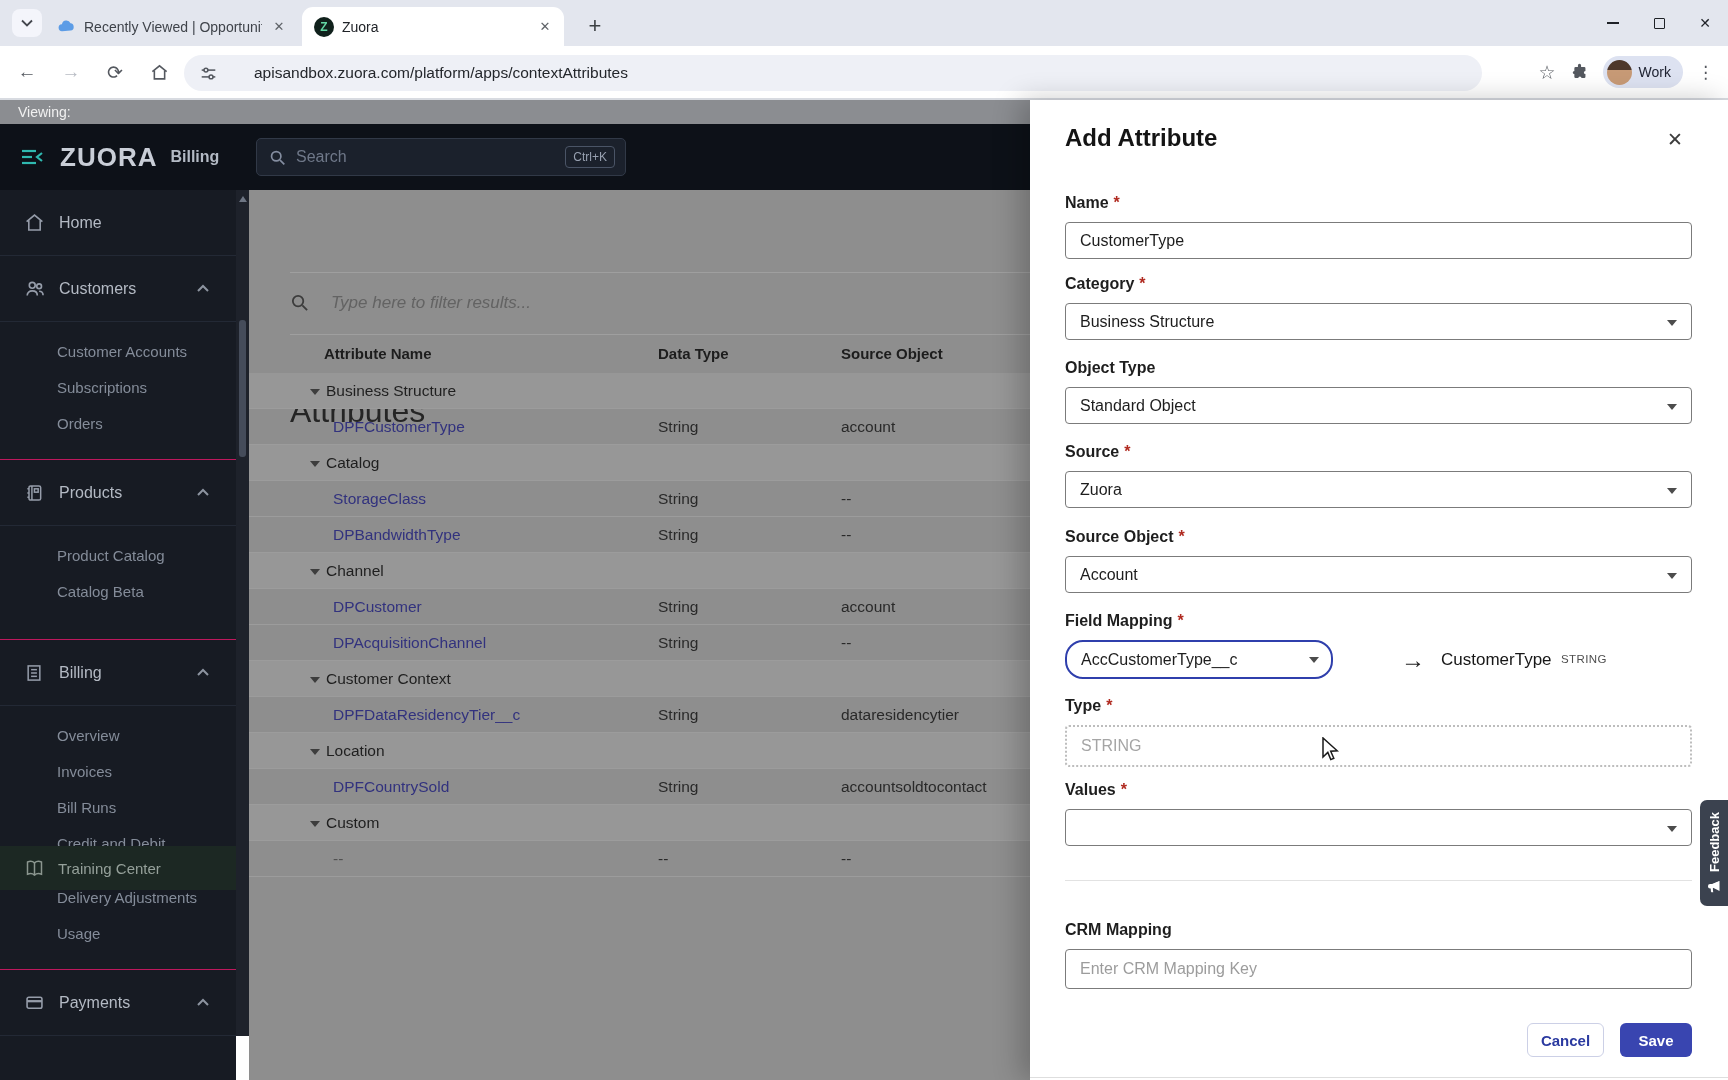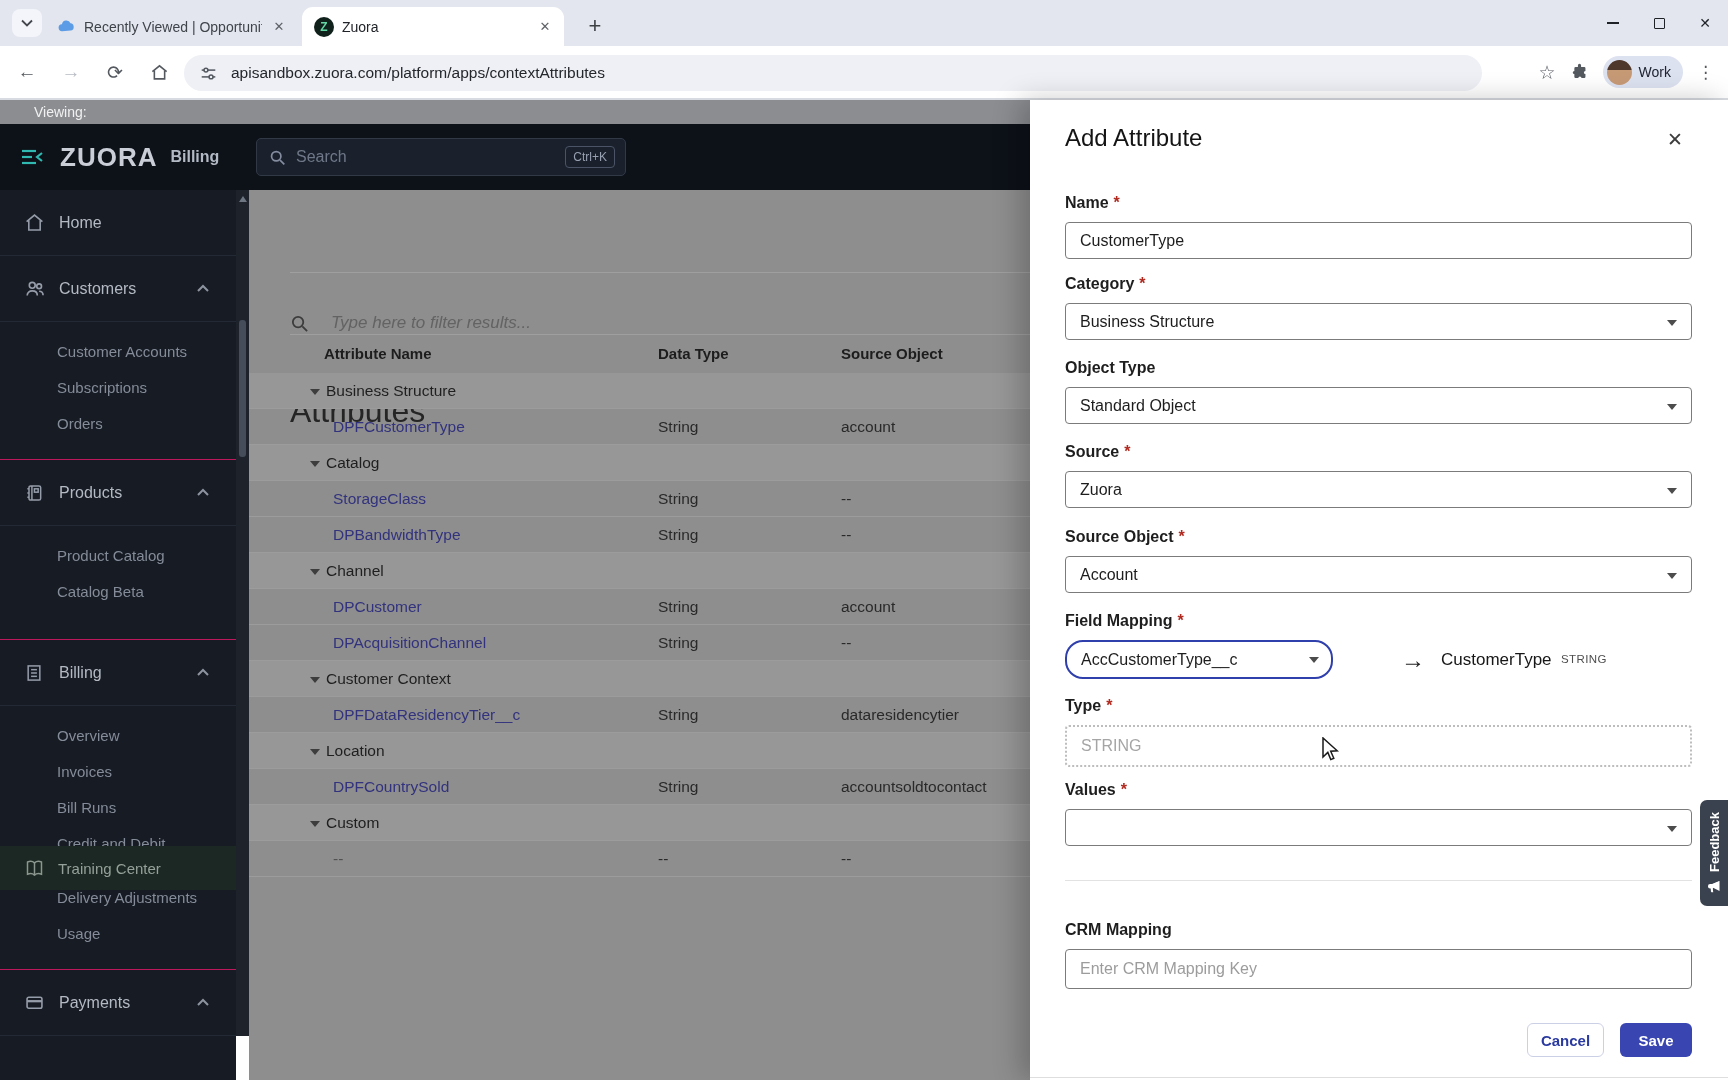--- a/index.html
+++ b/index.html
@@ -27,32 +27,32 @@
   .win-controls { position:absolute; right:0; top:0; height:46px; display:flex; }
   .win-btn { width:46px; height:46px; display:flex; align-items:center; justify-content:center; color:#1f2227; font-size:14px; }
   .win-btn .sq { width:11px; height:11px; border:1.4px solid #1f2227; border-radius:1px; }
   .win-btn .mini { width:12px; height:1.6px; background:#1f2227; }
 
   .toolbar { position:absolute; top:46px; left:0; right:0; height:54px; background:#fff; border-bottom:2px solid #d8dbe1; }
   .nav-icons { position:absolute; left:10px; top:0; height:52px; display:flex; align-items:center; gap:10px; }
   .nav-btn { width:34px; height:34px; display:flex; align-items:center; justify-content:center; color:#54585f; font-size:19px; }
   .nav-btn.disabled { color:#b7bbc3; }
   .url-pill { position:absolute; left:184px; top:9px; width:1298px; height:36px; background:#eef0f6; border-radius:18px;
-    display:flex; align-items:center; padding:0 16px; }
+    display:flex; align-items:center; padding:0 16px;gap:23px; }
   .url-text { font-size:15.5px; color:#24272c; margin-left:14px; }
   .tool-right { position:absolute; right:14px; top:0; height:52px; display:flex; align-items:center; gap:14px; }
   .star-icon { font-size:19px; color:#54585f; }
   .profile-pill { height:32px; background:#dde2f1; border-radius:16px; display:flex; align-items:center; padding:0 12px 0 4px; gap:7px; }
   .avatar { width:25px; height:25px; border-radius:50%; background:linear-gradient(#4e382b 38%, #c79a76 39%); }
   .profile-label { font-size:14px; color:#202433; }
   .kebab { font-size:17px; color:#54585f; letter-spacing:0; }
 
   
   .viewing-bar { position:absolute; top:100px; left:0; width:1030px; height:24px; background:#8b8d91;
-    display:flex; align-items:center; padding-left:34px; font-size:14px; color:#f1f1f1; }
+    display:flex; align-items:center; padding-left:18px; font-size:14px; color:#f1f1f1; }
   .viewing-bar b { color:#fff; margin-left:6px; font-weight:bold;margin-top:40px; }
 
   .app-header { position:absolute; top:124px; left:0; width:1030px; height:66px; background:#0d1118;
     display:flex; align-items:center; }
   .collapse-icon { margin-left:20px; color:#2fb9b0; }
   .logo { font-size:26px; font-weight:bold; color:#c9ced7; letter-spacing:1px; margin-left:14px; }
   .product { font-size:16px; color:#b3bac4; margin-left:13px; font-weight:600; }
   .hdr-search { position:absolute; left:256px; top:14px; width:370px; height:38px; background:#1b212c;
     border:1px solid #313947; border-radius:5px; display:flex; align-items:center; padding:0 10px 0 12px; }
   .hdr-search input { flex:1; background:transparent; border:none; outline:none; color:#cfd4dd; font-size:16px; margin-left:10px;
@@ -76,41 +76,41 @@
 
   .side-scrollbar { position:absolute; left:236px; top:190px; width:13px; height:846px; background:#1e222b; }
   .sb-arrow { position:absolute; left:3px; top:6px; width:0; height:0; border-left:4px solid transparent;
     border-right:4px solid transparent; border-bottom:6px solid #6e7684; }
   .sb-thumb { position:absolute; left:3px; top:130px; width:7px; height:137px; background:#454c5a; border-radius:3px; }
 
   
   .content { position:absolute; top:190px; left:249px; width:781px; height:890px; background:#8e8e8e; }
   .page-title { position:absolute; left:41px; top:203px; font-size:32px; font-weight:300; color:#252525; }
   .divider { position:absolute; left:41px; right:0; height:1px; background:#9f9f9f; }
-  .filter-row { position:absolute; left:41px; top:103px; right:0; height:40px; display:flex; align-items:flex-end; color:#3c3c3c; }
+  .filter-row { position:absolute; left:41px; top:103px; right:0; height:40px; display:flex; align-items:flex-start; color:#3c3c3c; }
   .filter-row input { flex:1; margin-left:22px; background:transparent; border:none; outline:none;
     font-size:17px; color:#2e2e2e; font-family:inherit; }
   .filter-row input::placeholder { color:#636363; font-style:italic; }
   .thead { position:absolute; top:145px; left:0; right:0; height:38px; }
   .thead span { position:absolute; top:10px; font-size:15px; font-weight:bold; color:#1d1d1d; }
   .tbody { position:absolute; top:183px; left:0; right:0; }
   .trow { position:relative; height:36px; border-bottom:1px solid #9c9c9c; font-size:15.5px; }
   .trow.group { background:#979797; }
   .tri { position:absolute; left:61px; top:16px; width:0; height:0; border-left:5px solid transparent;
     border-right:5px solid transparent; border-top:6px solid #3d3d3d; }
   .trow .g-name { position:absolute; left:77px; top:9px; color:#1f1f1f; }
   .trow .c-name { position:absolute; left:84px; top:9px; color:#32327e; }
   .trow .c-name.dash, .trow .dash { color:#515151; }
   .trow .c-type { position:absolute; left:409px; top:9px; color:#292929; }
   .trow .c-src { position:absolute; left:592px; top:9px; color:#292929; }
 
   
   .drawer { position:absolute; top:100px; left:1030px; width:698px; height:980px; background:#fff;
     box-shadow:-10px 0 26px rgba(0,0,0,0.22); }
-  .drawer-title { position:absolute; left:35px; top:24px; font-size:24px; font-weight:400; color:#141414; }
+  .drawer-title { position:absolute; left:35px; top:24px; font-size:24px; font-weight:700; color:#141414; }
   .drawer-close { position:absolute; right:40px; top:26px; font-size:19px; color:#3c3c3c; width:26px; height:26px;
     display:flex; align-items:center; justify-content:center; }
   .f-label { position:absolute; left:35px; font-size:16px; font-weight:600; color:#1e1e1e; }
   .req { color:#b02a20; margin-left:5px; font-weight:600; }
   .f-input, .f-select { position:absolute; left:35px; width:627px; height:37px; border:1px solid #7b7b7b;
     border-radius:4px; background:#fff; display:flex; align-items:center; padding:0 14px; font-size:16px; color:#1d1d1d; }
   .f-input input { border:none; outline:none; width:100%; font-size:16px; color:#1d1d1d; font-family:inherit; background:transparent; }
   .f-input input::placeholder { color:#9c9c9c; }
   .sel-chev { position:absolute; right:14px; top:15px; width:0; height:0; border-left:5.5px solid transparent;
     border-right:5.5px solid transparent; border-top:6.5px solid #4c4c4c; }

